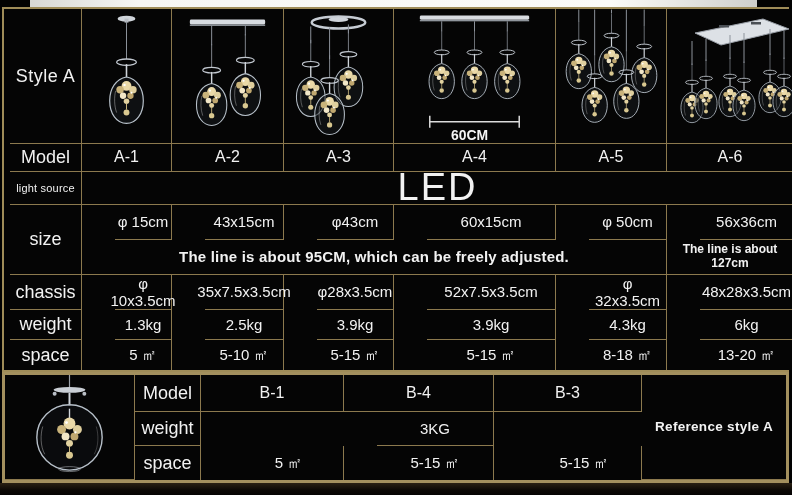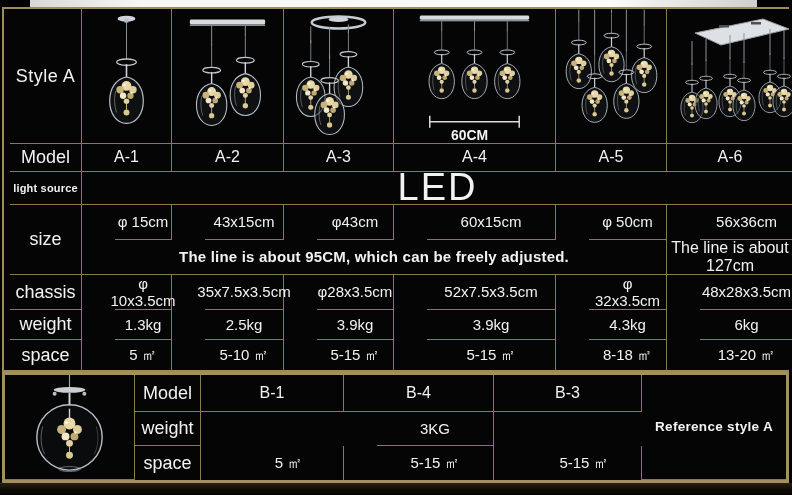--- a/index.html
+++ b/index.html
@@ -34,26 +34,26 @@
     display: flex; align-items: center; justify-content: center;
     text-align: center; line-height: 1.15;
   }
   .no-r { border-right: none; }
   .no-b { border-bottom: none; }
   .img-cell { padding: 0; overflow: hidden; align-items: stretch; }
   .img-cell svg { width: 100%; height: 100%; display: block; }
 
   .lbl-style { font-size: 18px; letter-spacing: .5px; }
   .lbl { font-size: 18px; }
-  .lbl-small { font-size: 11px; font-weight: bold; letter-spacing: .2px; }
+  .lbl-small { font-size: 11px; font-weight: normal; letter-spacing: .2px; }
   .val { font-size: 16px; }
   .val-sm { font-size: 15px; margin-left: 33px; }
   .led { font-size: 38px; letter-spacing: 2px; font-weight: 400; }
   .note { font-size: 15px; font-weight: 600; letter-spacing: .2px; }
-  .note-sm { font-size: 16px; font-weight: normal; }
+  .note-sm { font-size: 12px; font-weight: bold; }
 
   
   .bottom-table {
     position: absolute; left: 2px; top: 372px; width: 787px; height: 111px;
     border: 3px solid #a3905e;
     background: #050505;
     display: grid;
     grid-template-columns: 130px 66px 143px 150px 148px 144px;
     grid-template-rows: 37px 34px 34px;
   }

